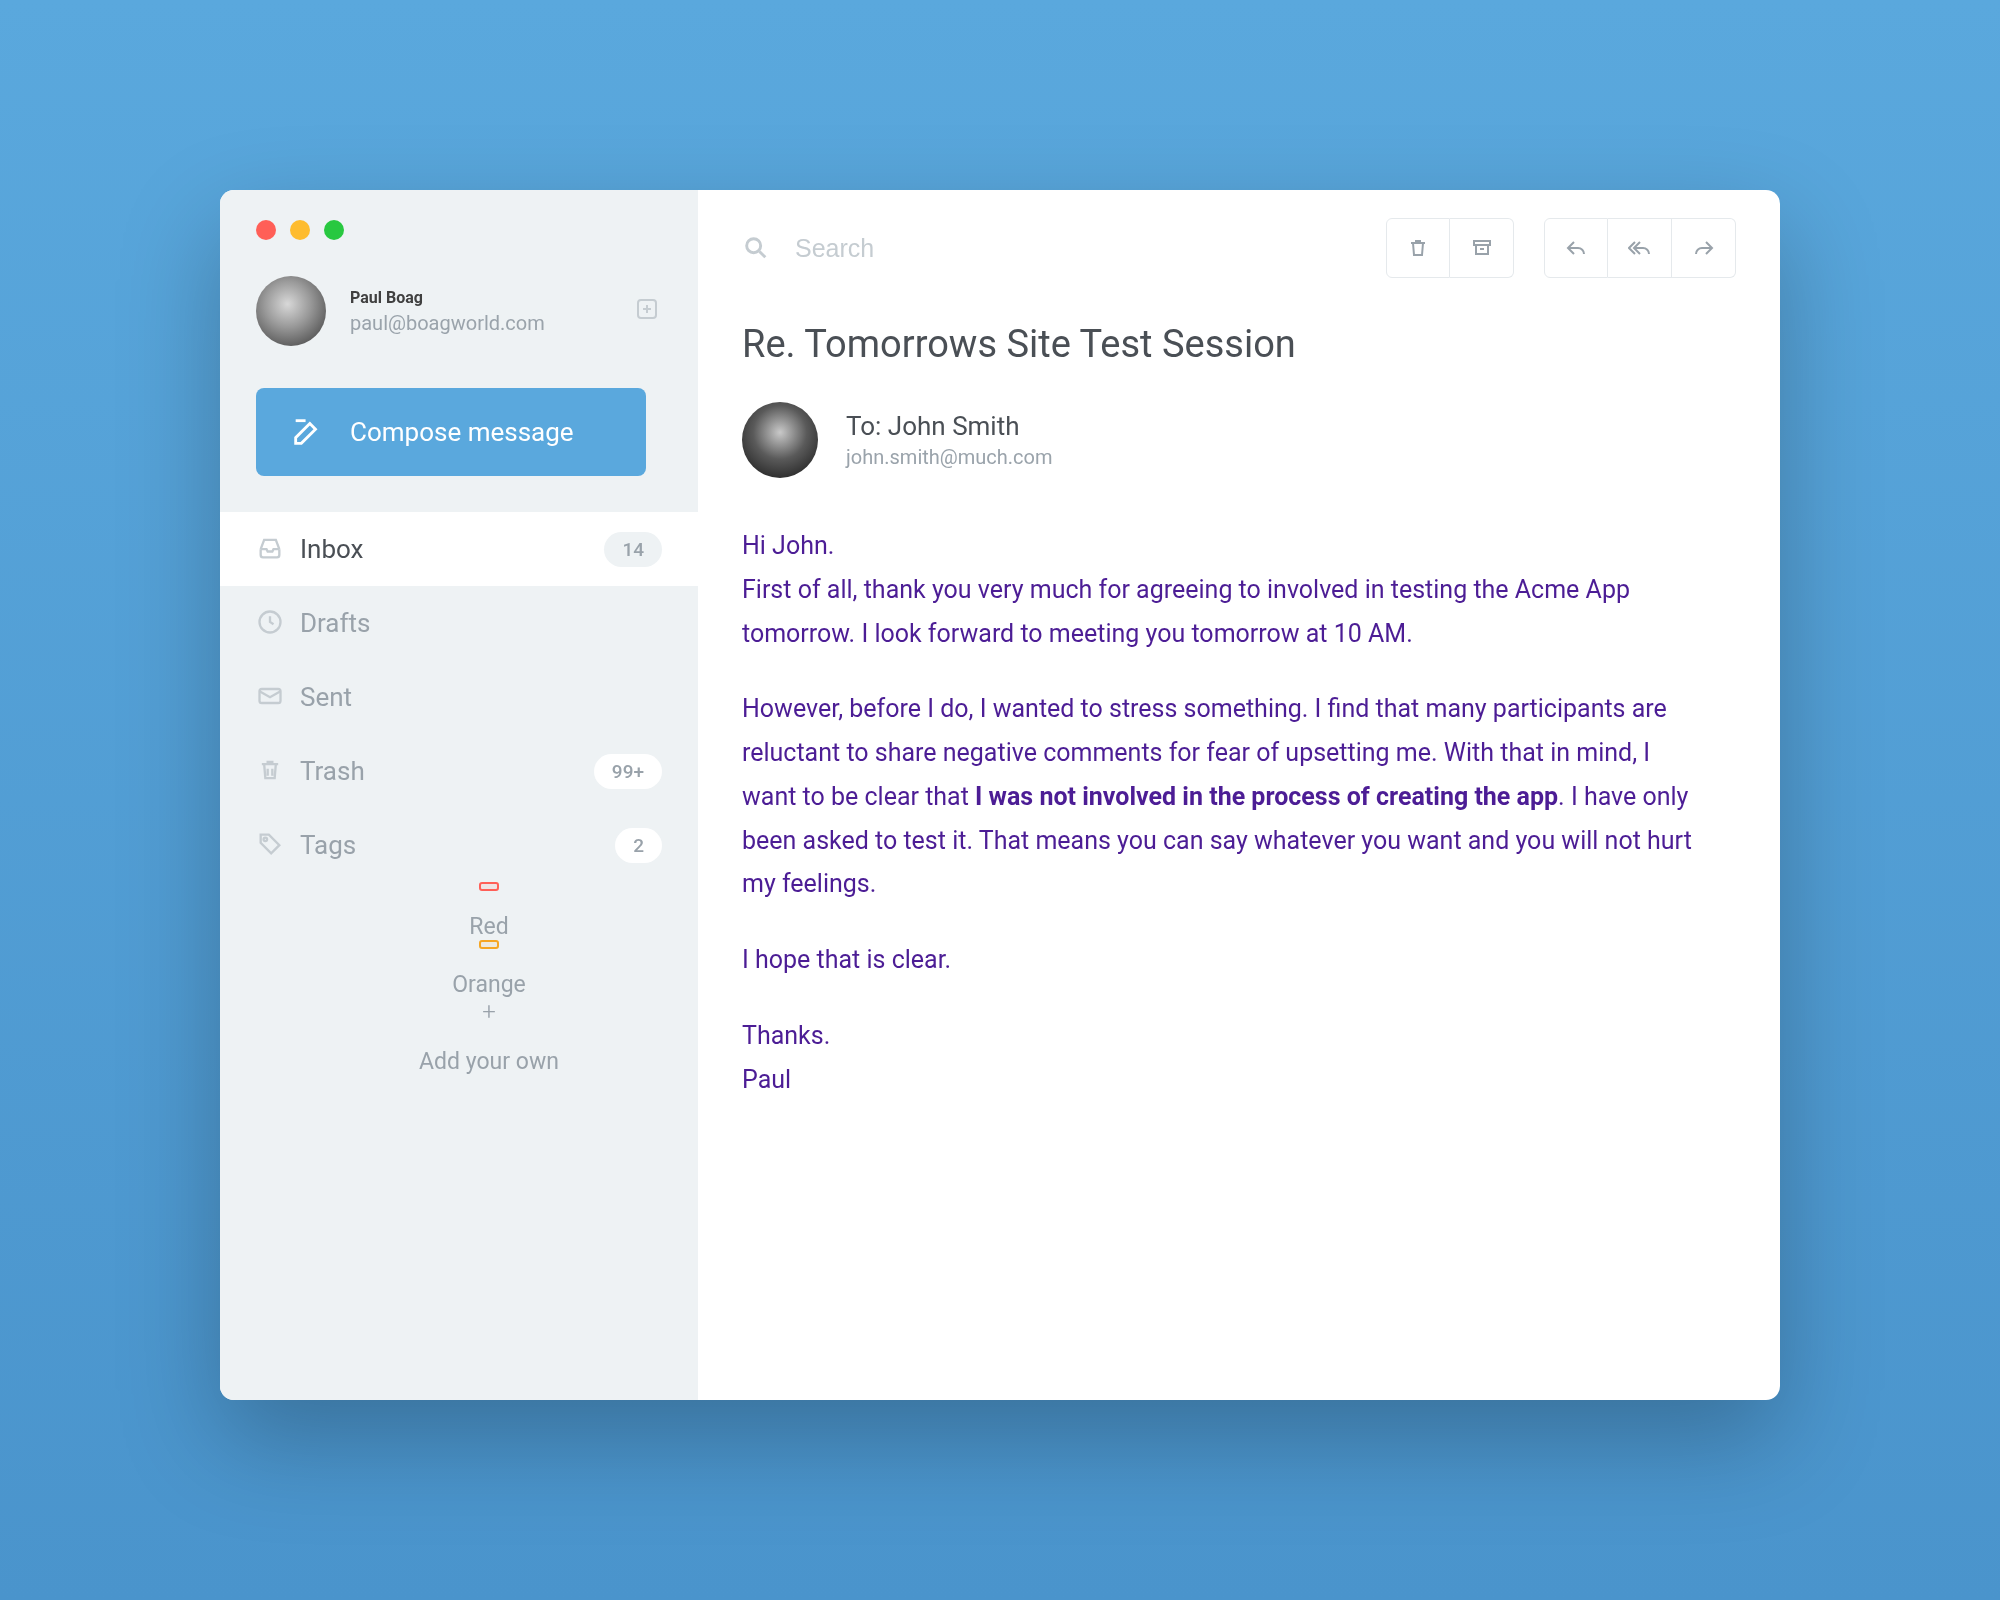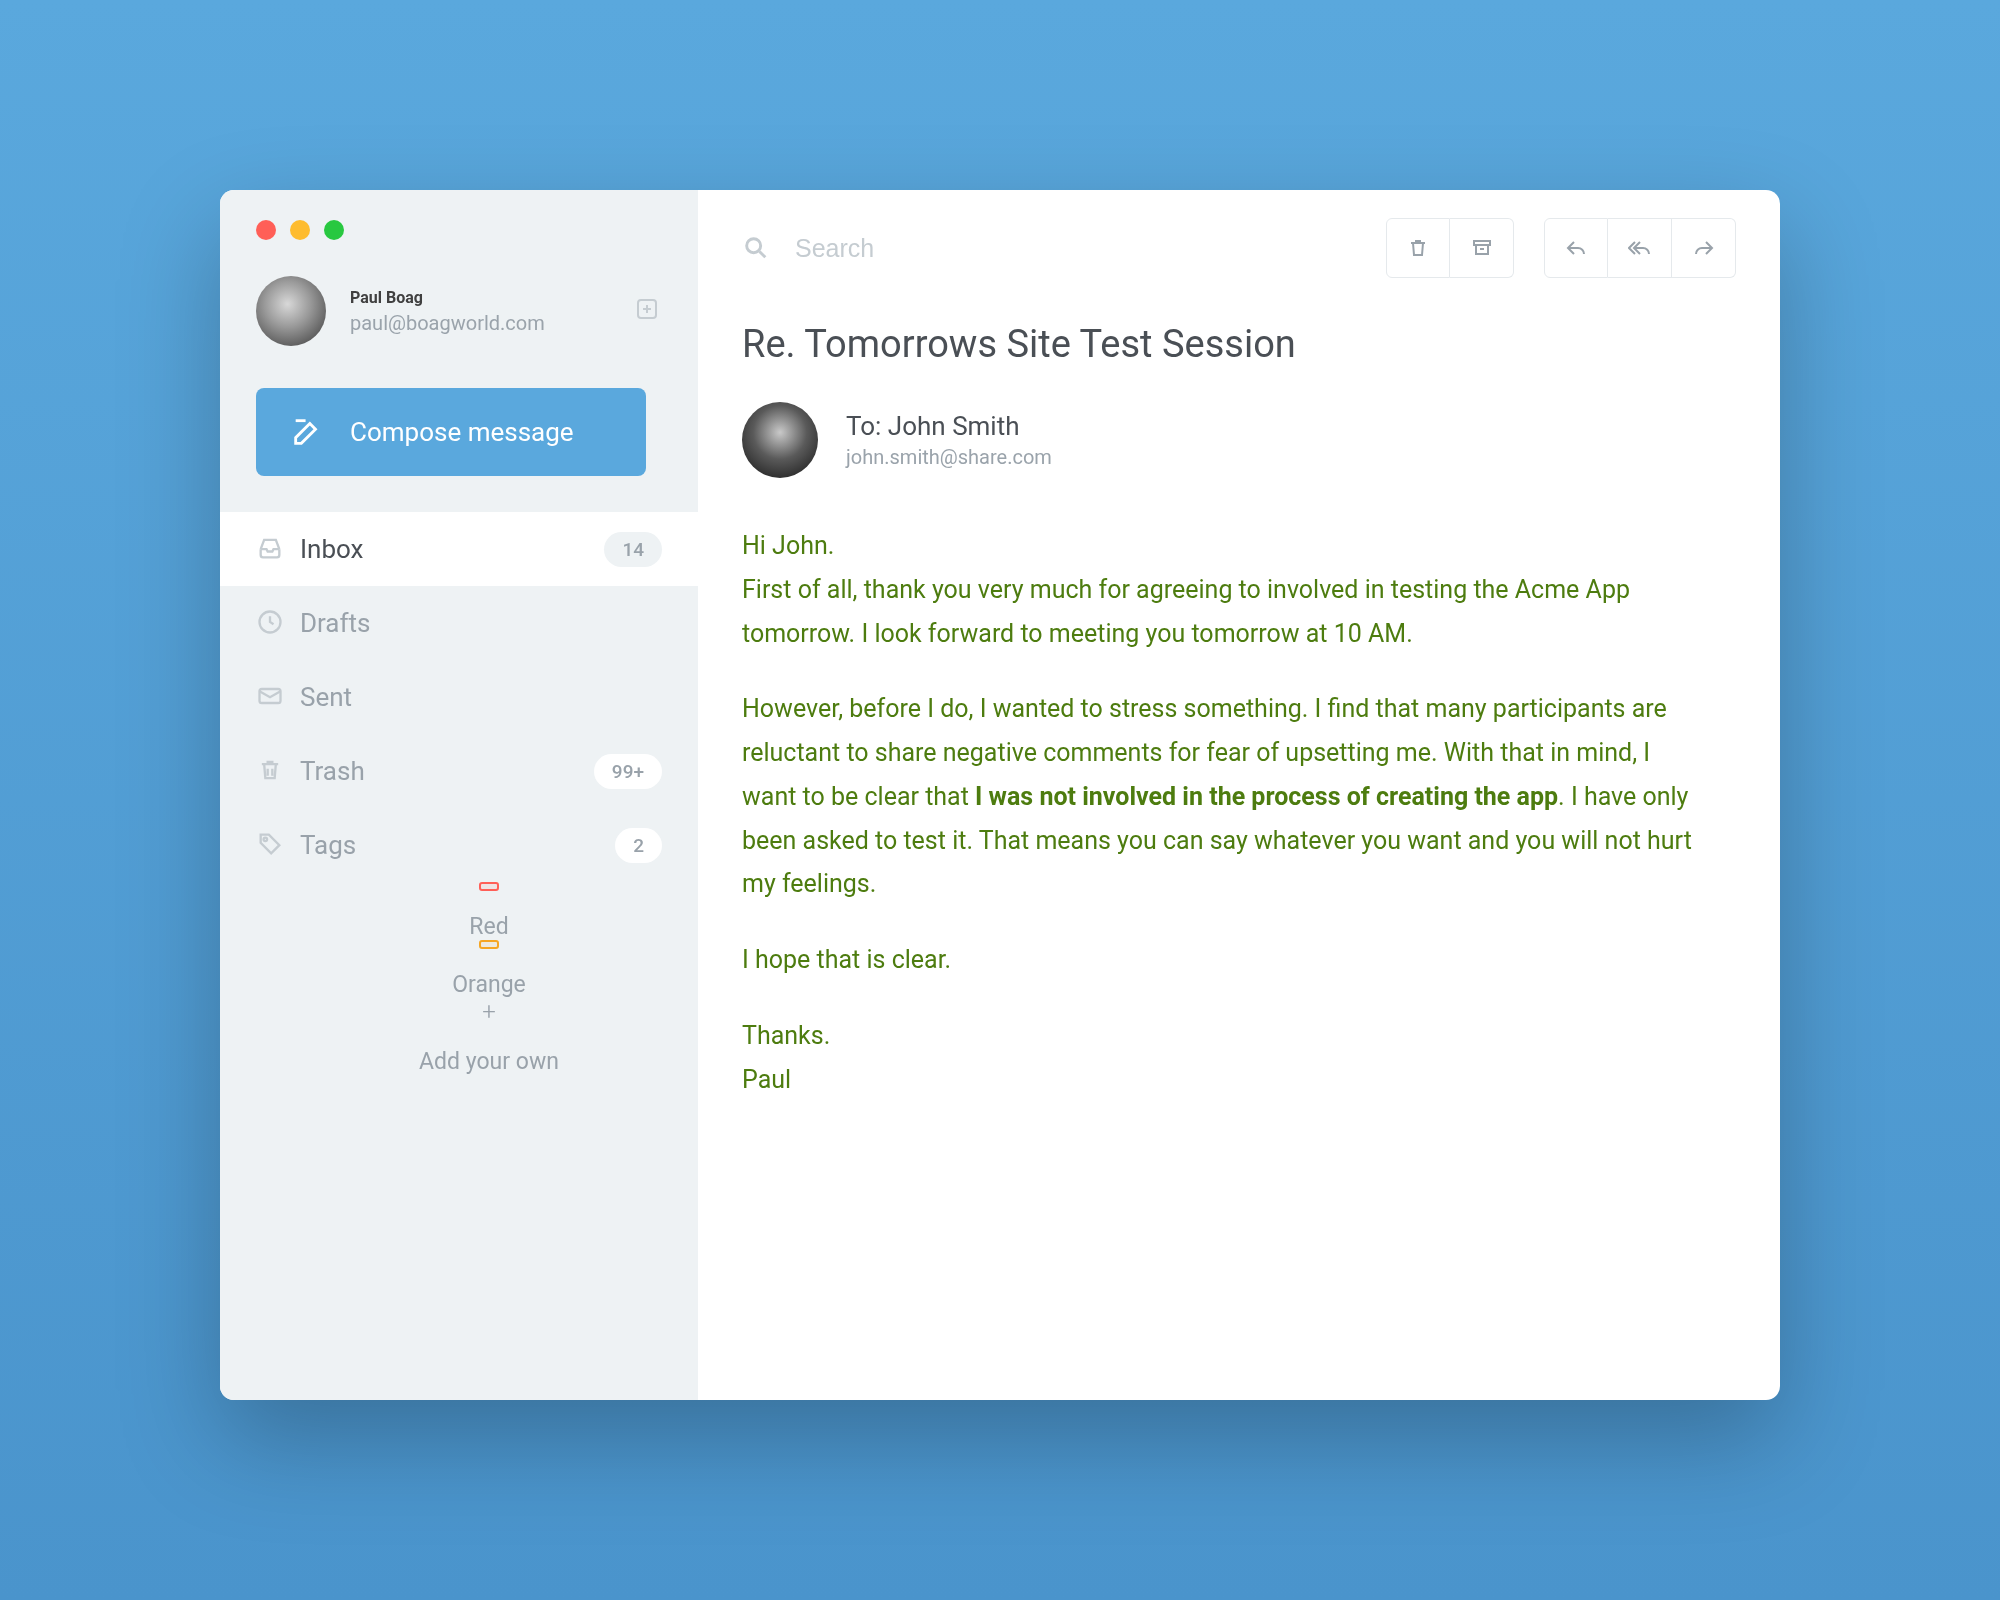--- a/index.html
+++ b/index.html
@@ -184,21 +184,21 @@
     width:76px;height:76px;border-radius:50%;
     background: radial-gradient(circle at 50% 40%, #c9c9c9 0%, #5a5a5a 45%, #111 100%);
     flex-shrink:0;
   }
   .rec-text{display:flex;flex-direction:column;gap:4px;}
   .rec-to{font-size:26px;color:#4a4f55;}
   .rec-mail{font-size:20px;color:#9aa3ab;}
   .body-text{
     font-size:25px;
     line-height:1.75;
-    color:#4d7c0f;
+    color:#4c1d95;
     max-width:960px;
   }
   .body-text p{margin-bottom:32px;}
   .body-text p:last-child{margin-bottom:0;}
   .body-text strong{font-weight:700;}
 </style>
 </head>
 <body>
 
 <div class="app-window">
@@ -341,21 +341,21 @@
         </button>
       </div>
     </div>
 
     <h1 class="subject">Re. Tomorrows Site Test Session</h1>
 
     <div class="recipient-row">
       <div class="rec-avatar"></div>
       <div class="rec-text">
         <span class="rec-to">To: John Smith</span>
-        <span class="rec-mail">john.smith@share.com</span>
+        <span class="rec-mail">john.smith@much.com</span>
       </div>
     </div>
 
     <div class="body-text">
       <p>
         <span>Hi John.</span><br>
         <span>First of all, thank you very much for agreeing to involved in testing the Acme App tomorrow. I look forward to meeting you tomorrow at 10 AM.</span>
       </p>
       <p>
         <span>However, before I do, I wanted to stress something. I find that many participants are reluctant to share negative comments for fear of upsetting me. With that in mind, I want to be clear that </span><strong>I was not involved in the process of creating the app</strong><span>. I have only been asked to test it. That means you can say whatever you want and you will not hurt my feelings.</span>

